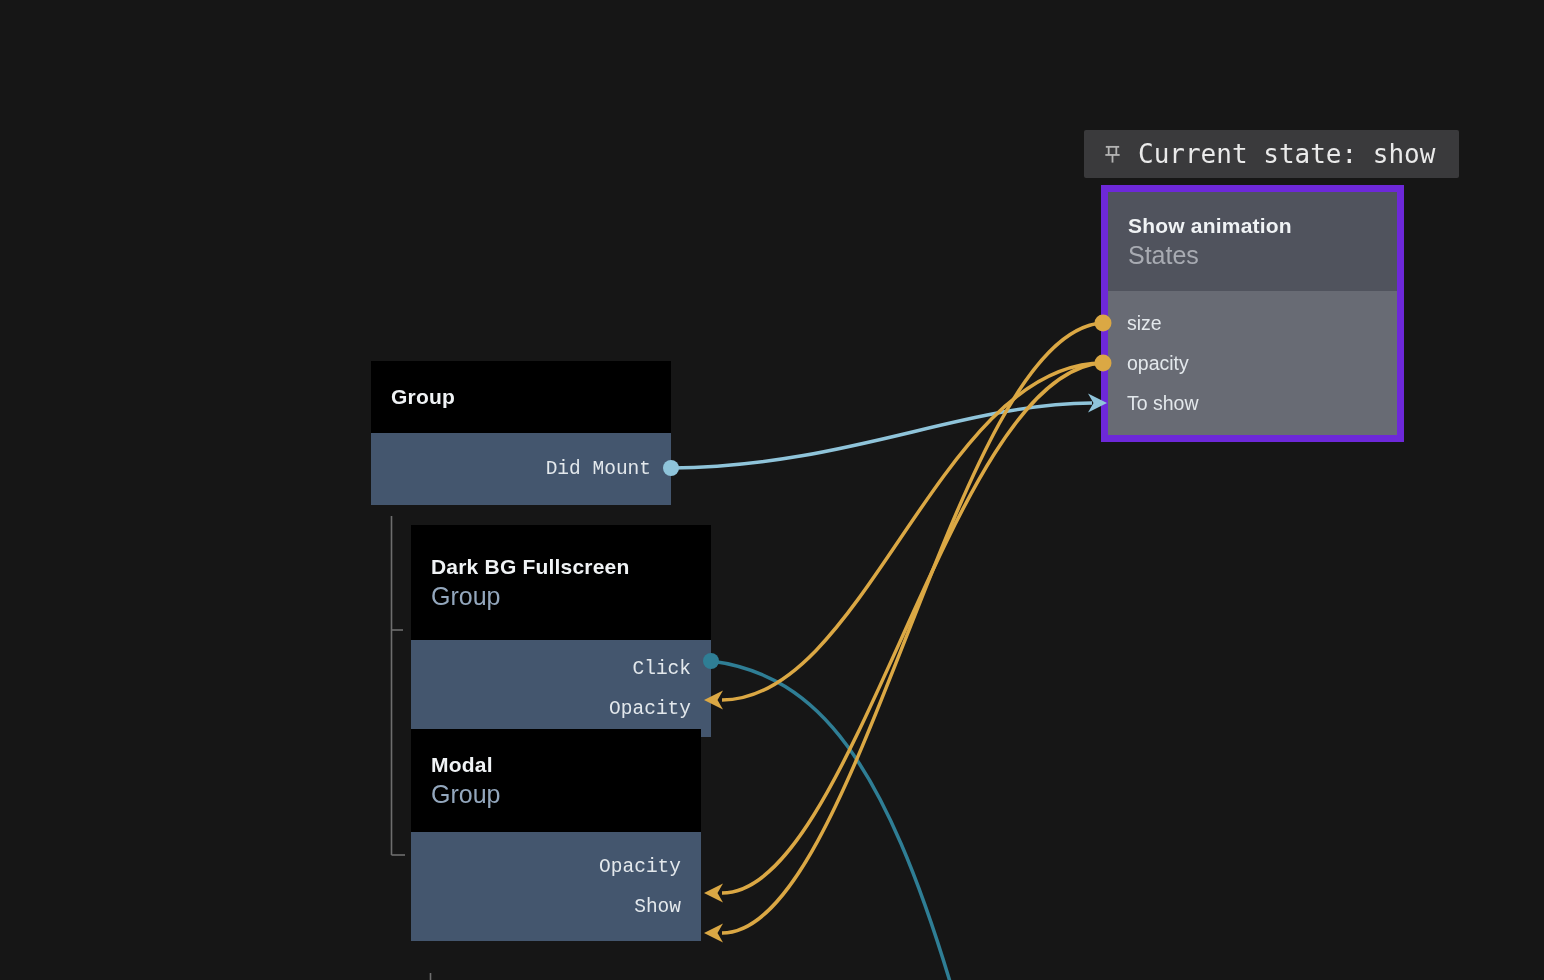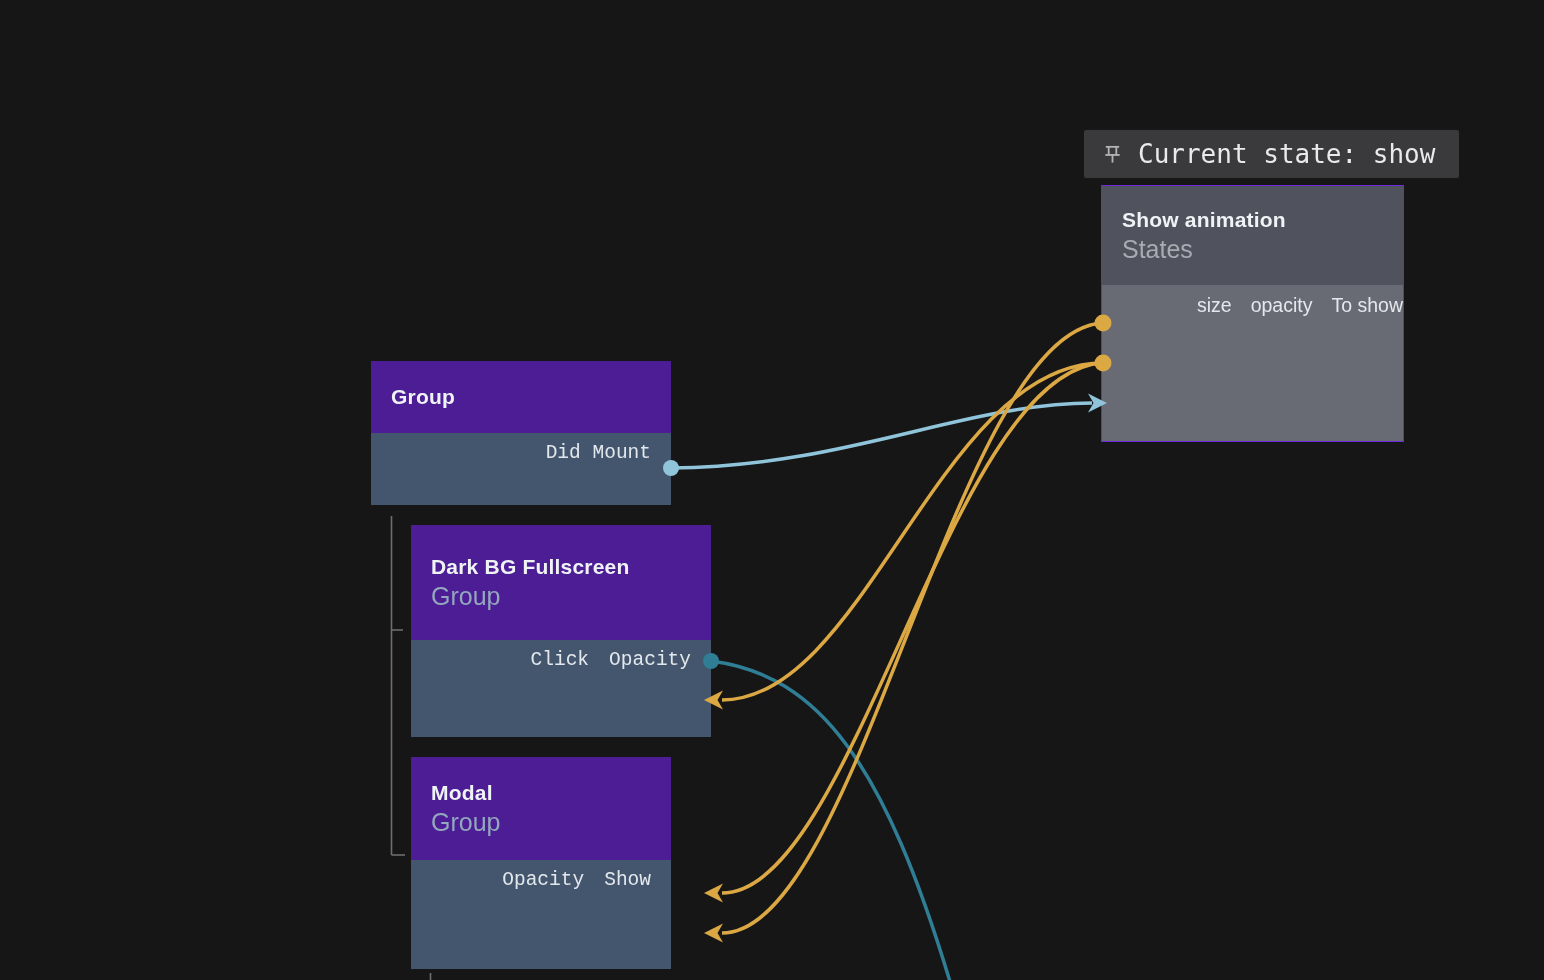--- a/index.html
+++ b/index.html
@@ -10,38 +10,38 @@
     font-family:"Liberation Sans",sans-serif;
     -webkit-font-smoothing:antialiased;
   }
   #canvas{position:relative;width:1544px;height:980px;}
 
   
   .node{position:absolute;display:flex;flex-direction:column;box-sizing:border-box;}
   .node .hdr{display:flex;flex-direction:column;justify-content:center;padding-left:20px;flex:0 0 auto;}
   .node .title{font-size:21px;font-weight:700;color:#f0f3f5;letter-spacing:.2px;line-height:1.15;}
   .node .sub{font-size:25px;color:#93a7bd;margin-top:4px;line-height:1.1;}
-  .node .body{flex:1;display:flex;flex-direction:row;justify-content:flex-end;}
+  .node .body{flex:1;display:flex;flex-direction:column;justify-content:center;}
   .port-row{height:40px;display:flex;align-items:center;font-size:19.5px;color:#e3e8ec;}
   .port-row.right{justify-content:flex-end;padding-right:20px;}
   .port-row.left{justify-content:flex-start;padding-left:19px;}
 
-  .node.blue .hdr{background:#4c1d95;}
+  .node.blue .hdr{background:#000000;}
   .node.blue .body{background:#44566e;font-family:Liberation Mono, monospace;}
 
   #node-group{left:371px;top:361px;width:300px;height:144px;}
   #node-group .hdr{height:72px;}
 
   #node-dbg{left:411px;top:525px;width:300px;height:212px;}
   #node-dbg .hdr{height:115px;}
 
-  #node-modal{left:411px;top:757px;width:260px;height:212px;}
+  #node-modal{left:411px;top:729px;width:290px;height:212px;}
   #node-modal .hdr{height:103px;}
 
-  #node-show{left:1101px;top:185px;width:303px;height:257px;border:1px solid #6d28d9;}
+  #node-show{left:1101px;top:185px;width:303px;height:257px;border:7px solid #6d28d9;}
   #node-show .hdr{height:99px;background:#50535d;}
   #node-show .body{background:#686b74;}
   #node-show .sub{color:#a8abb2;}
 
   
   #status-pill{
     position:absolute;left:1084px;top:130px;height:48px;
     background:#3a3a3c;border-radius:2px;
     display:flex;align-items:center;gap:15px;
     padding:0 24px 0 18px;

